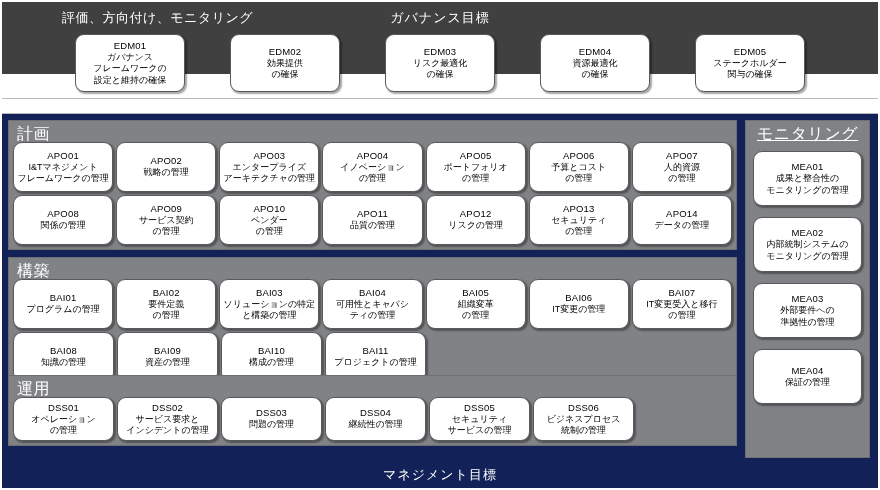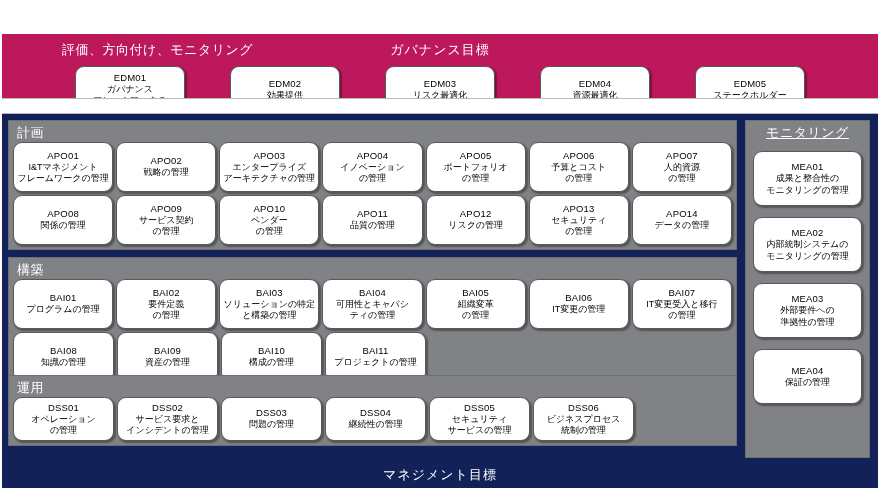--- a/index.html
+++ b/index.html
@@ -18,23 +18,22 @@
     box-sizing: border-box;
   }
 
   
   .gov-band {
     position: absolute;
     left: 2px;
     top: 2px;
     width: 876px;
     height: 72px;
-    background: #be185d;
-    box-sizing: border-box;
-    margin-top: 32px;
+    background: #404040;
+    box-sizing: border-box;
   }
   .gov-caption {
     position: absolute;
     left: 60px;
     top: 7px;
     font-size: 13px;
     color: #ffffff;
     letter-spacing: 0.5px;
     white-space: nowrap;
   }
@@ -97,21 +96,21 @@
   .panel {
     position: absolute;
     background: #808285;
     border: 1px solid #6d6f72;
     box-sizing: border-box;
   }
   .panel-label {
     position: absolute;
     left: 8px;
     top: 3px;
-    font-size: 13px;
+    font-size: 16px;
     color: #ffffff;
     letter-spacing: 0.5px;
   }
   .panel-label.center {
     left: 0;
     right: 0;
     text-align: center;
     text-decoration: underline;
   }
   .panel-rows {

